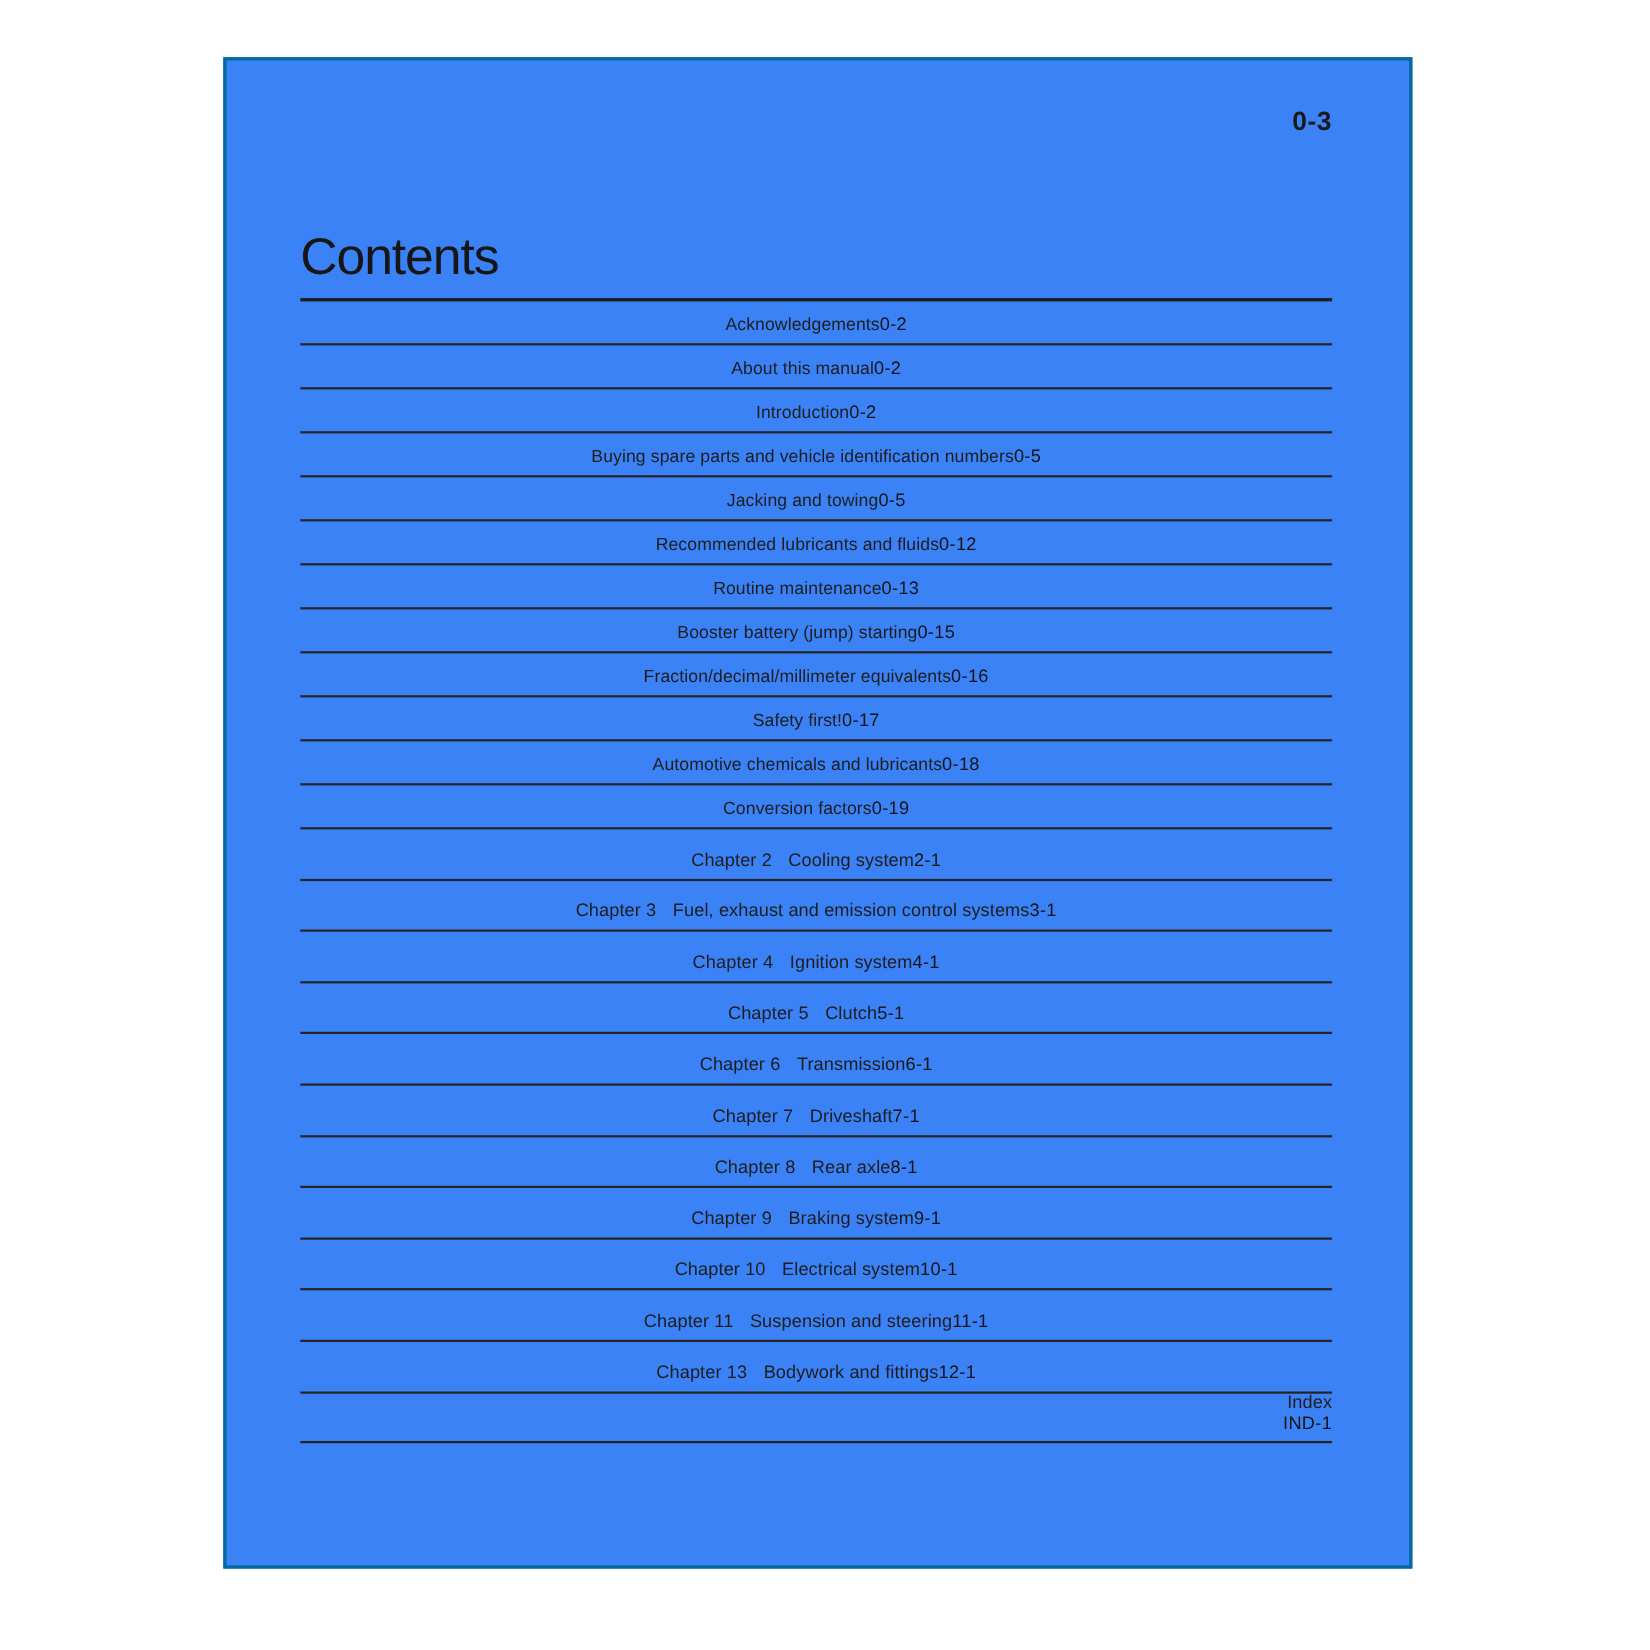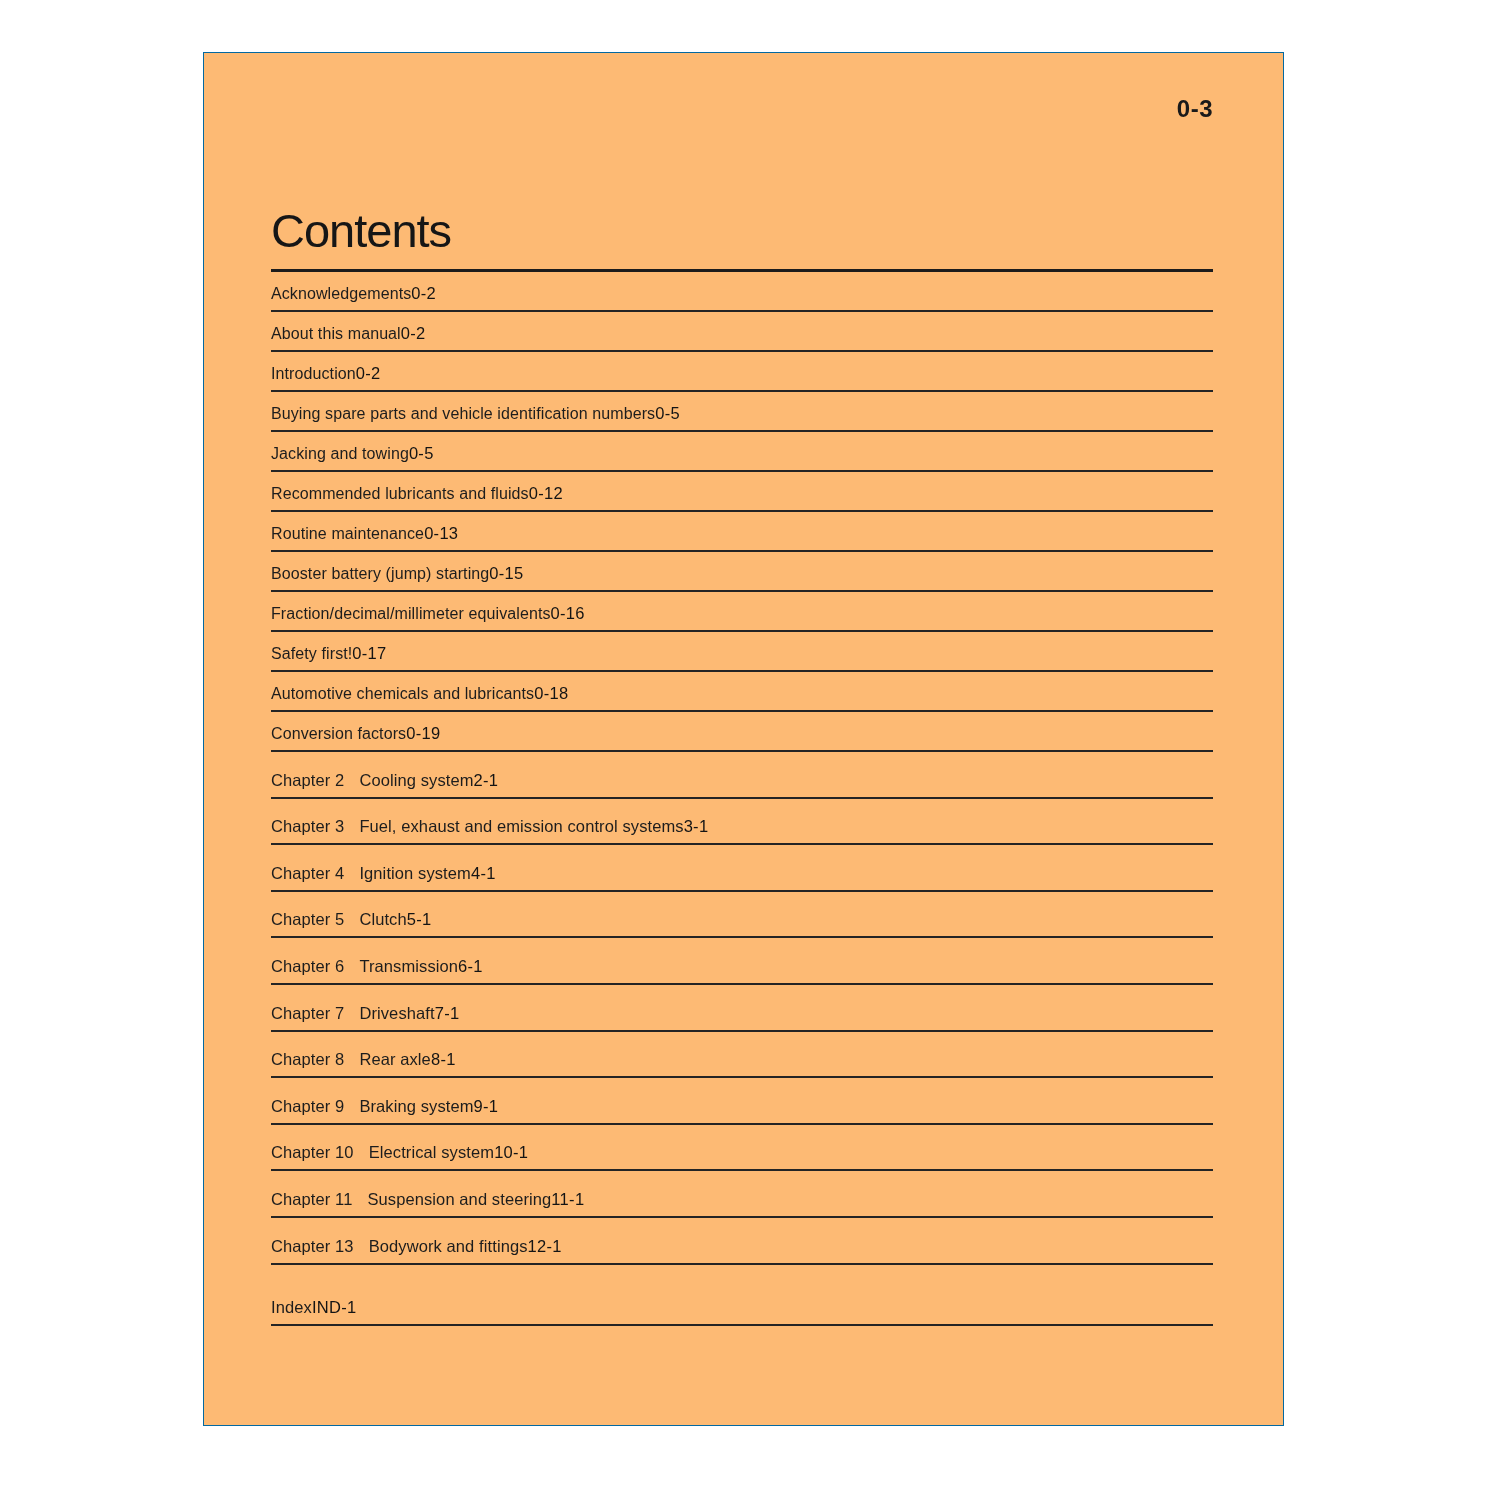--- a/index.html
+++ b/index.html
@@ -8,22 +8,22 @@
     background: #ffffff;
     font-family: "Liberation Sans", "DejaVu Sans", sans-serif;
     color: #1a1a1a;
     overflow: hidden;
   }
   .canvas { position: relative; width: 1500px; height: 1500px; background: #ffffff; }
   .sheet {
     position: absolute;
     left: 203px; top: 52px;
     width: 1081px; height: 1374px;
-    background: #fdba74;
-    border: 1px solid #0369a1;
+    background: #3b82f6;
+    border: 3px solid #0369a1;
   }
   .content {
     position: absolute;
     left: 67px; right: 70px; top: 0;
   }
   .page-num {
     margin-top: 44px;
     text-align: right;
     font-size: 24px;
     font-weight: bold;
@@ -38,28 +38,28 @@
     line-height: 1;
     color: #161616;
   }
   .title-rule {
     margin-top: 15px;
     height: 0;
     border-bottom: 3px solid #1c1c1c;
   }
   .toc-row {
     display: flex;
-    justify-content: flex-start;
+    justify-content: center;
     align-items: flex-end;
     border-bottom: 2px solid #242424;
     padding-bottom: 7px;
   }
   .fm-row { height: 40px; }
   .ch-row { height: 46.6px; }
-  .ix-row { height: 61px; }
+  .ix-row { height: 45px; flex-direction: column; }
   .row-label {
     font-size: 16px;
     color: #1d1d1d;
     letter-spacing: 0.1px;
     white-space: nowrap;
   }
   .ch-label { font-size: 16.5px; }
   .ch-prefix { display: inline-block; margin-right: 15px; }
   .row-page {
     font-size: 16.5px;

